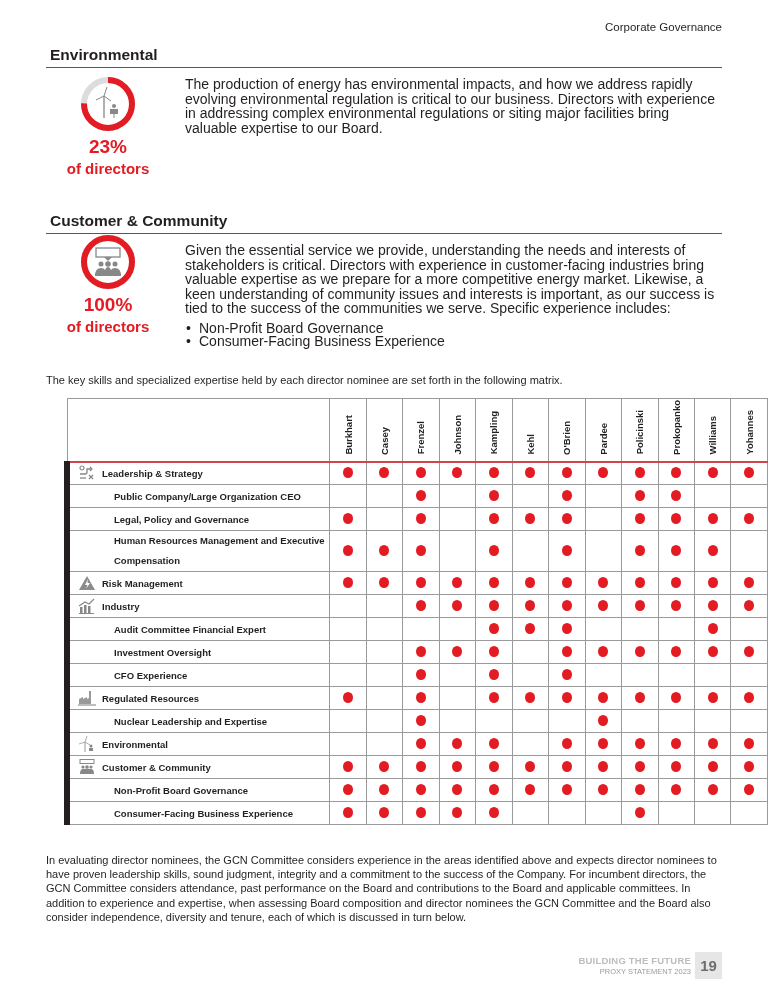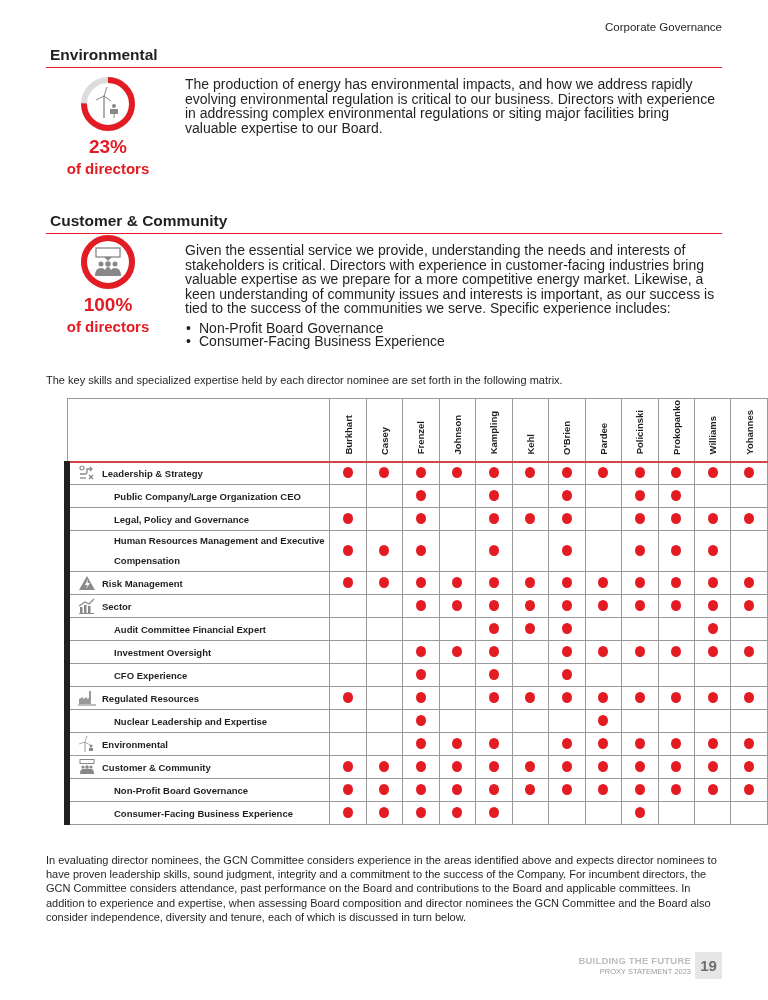--- a/index.html
+++ b/index.html
@@ -259,21 +259,21 @@
             <div class="label-inner">
               <span class="label-icon">
                 <svg width="18" height="16" viewBox="0 0 18 16">
                   <rect x="2" y="9" width="2.5" height="6" fill="#888"></rect>
                   <rect x="6" y="7" width="2.5" height="8" fill="#888"></rect>
                   <rect x="10" y="8" width="2.5" height="7" fill="#888"></rect>
                   <path d="M1 8 L7 4 L11 6 L16 1" fill="none" stroke="#888" stroke-width="1.2"></path>
                   <rect x="1" y="15" width="15" height="1" fill="#888"></rect>
                 </svg>
               </span>
-              <span>Sector</span>
+              <span>Industry</span>
             </div>
           </td>
           <td class="dot-cell"></td>
           <td class="dot-cell"></td>
           <td class="dot-cell"><span class="dot" style="background: rgb(227, 27, 35);"></span></td>
           <td class="dot-cell"><span class="dot" style="background: rgb(227, 27, 35);"></span></td>
           <td class="dot-cell"><span class="dot" style="background: rgb(227, 27, 35);"></span></td>
           <td class="dot-cell"><span class="dot" style="background: rgb(227, 27, 35);"></span></td>
           <td class="dot-cell"><span class="dot" style="background: rgb(227, 27, 35);"></span></td>
           <td class="dot-cell"><span class="dot" style="background: rgb(227, 27, 35);"></span></td>

